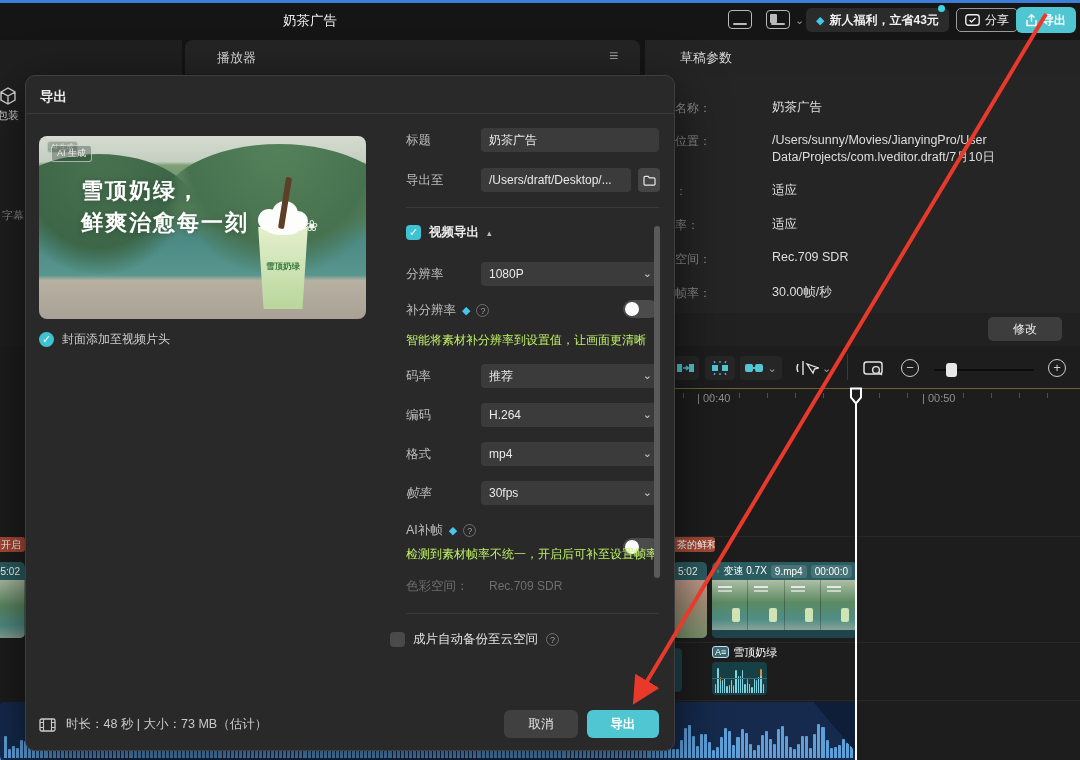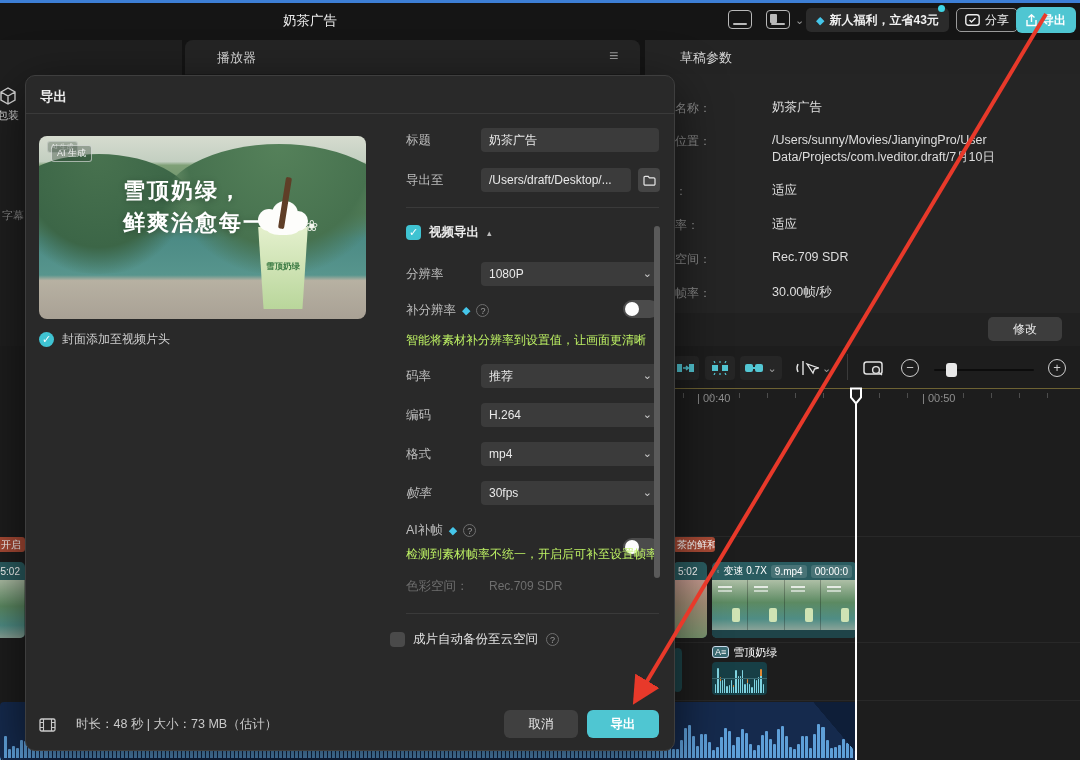--- a/index.html
+++ b/index.html
@@ -72,21 +72,21 @@
 
   
   #dialog{left:25px;top:75px;width:650px;height:676px;background:#292929;border:1px solid #3e3e3e;border-radius:10px;box-shadow:0 14px 50px rgba(0,0,0,.6);}
   #dlg-title{left:14px;top:12px;font-size:13.5px;color:#ececec;font-weight:bold;}
   .divider{background:#3a3a3a;height:1px;}
   #cover{left:13px;top:60px;width:327px;height:183px;border-radius:8px;overflow:hidden;
     background:linear-gradient(180deg,#d6dccf 0%,#c3cfc1 14%,#7fa077 16%,#56815c 42%,#4c8b85 56%,#57958d 76%,#b7b1a2 79%,#a9a195 100%);}
   .mtn{position:absolute;border-radius:50%;}
   #ai-badge{left:12px;top:9px;border:1px solid rgba(255,255,255,.55);background:rgba(40,60,45,.35);color:#f2f2f2;font-size:9px;border-radius:3px;padding:1px 5px;}
   #ai-badge2{left:8px;top:5px;border:1px solid rgba(255,255,255,.35);color:rgba(255,255,255,.75);font-size:7px;border-radius:3px;padding:0 3px;background:rgba(40,60,45,.3);}
-  .cover-line{left:42px;color:#fff;font-weight:bold;font-size:22px;letter-spacing:2px;text-shadow:0 1px 6px rgba(0,0,0,.25);margin-left:42px;}
+  .cover-line{left:42px;color:#fff;font-weight:bold;font-size:22px;letter-spacing:2px;text-shadow:0 1px 6px rgba(0,0,0,.25);}
   #cup{right:52px;bottom:10px;width:62px;height:106px;}
   #cup-body{position:absolute;left:4px;top:24px;width:54px;height:82px;background:linear-gradient(180deg,#e4f0cd,#b9d69b);clip-path:polygon(4% 0,96% 0,86% 100%,14% 100%);border-radius:0 0 8px 8px;}
   #cup-label{position:absolute;left:0;top:58px;width:62px;text-align:center;color:#3e7d46;font-size:8.5px;font-weight:bold;}
   .cream{position:absolute;background:#fdfdfb;border-radius:50%;}
   #straw{position:absolute;left:30px;top:-26px;width:6px;height:52px;background:#5f3e27;transform:rotate(9deg);border-radius:2px;}
   #flower{position:absolute;right:-4px;top:14px;color:#f4f6ee;font-size:15px;}
   .ckbox{width:15px;height:15px;border-radius:4px;background:#3fc3d2;color:#fff;font-size:11px;line-height:15px;text-align:center;}
   .ckbox.round{border-radius:50%;}
   .ckbox.off{background:#4a4a4a;}
   #cover-check-label{font-size:12px;color:#cfcfcf;}
@@ -95,21 +95,21 @@
   .fld-input{left:455px;width:178px;height:24px;background:#3b3b3b;border-radius:4px;color:#e9e9e9;font-size:12px;line-height:24px;padding:0 8px;white-space:nowrap;overflow:hidden;}
   .dd-chev{position:absolute;right:7px;top:0;color:#cccccc;font-size:11px;line-height:22px;}
   #folderbtn{left:612px;width:22px;height:24px;background:#454545;border-radius:4px;display:flex;align-items:center;justify-content:center;}
   .sec-title{font-size:12.5px;color:#ececec;font-weight:bold;}
   .toggle{width:36px;height:18px;background:#4b4b4b;border-radius:9px;position:relative;}
   .toggle .kn{position:absolute;left:2px;top:2px;width:14px;height:14px;border-radius:50%;background:#fdfdfd;}
   .desc{left:380px;font-size:12px;color:#bef264;}
   .qmark{width:13px;height:13px;border:1px solid #6e6e6e;border-radius:50%;color:#9a9a9a;font-size:9px;line-height:12px;text-align:center;display:inline-block;}
   .gray{color:#6e6e6e!important;}
   #dlg-scroll{left:628px;top:150px;width:6px;height:352px;background:#5a5a5a;border-radius:3px;}
-  #dlg-foot-stats{left:13px;top:640px;display:flex;align-items:center;gap:20px;font-size:12.5px;color:#cacaca;}
+  #dlg-foot-stats{left:13px;top:640px;display:flex;align-items:center;gap:10px;font-size:12.5px;color:#cacaca;}
   .dlg-btn{top:634px;height:28px;border-radius:6px;font-size:12.5px;text-align:center;line-height:28px;}
   #btn-cancel{left:478px;width:74px;background:#404040;color:#ececec;}
   #btn-export{left:561px;width:72px;background:#4fc6d2;color:#fff;font-weight:bold;}
 
   #arrow-svg{left:0;top:0;z-index:99;pointer-events:none;}
 </style>
 </head>
 <body>
 
 <div id="stage">

